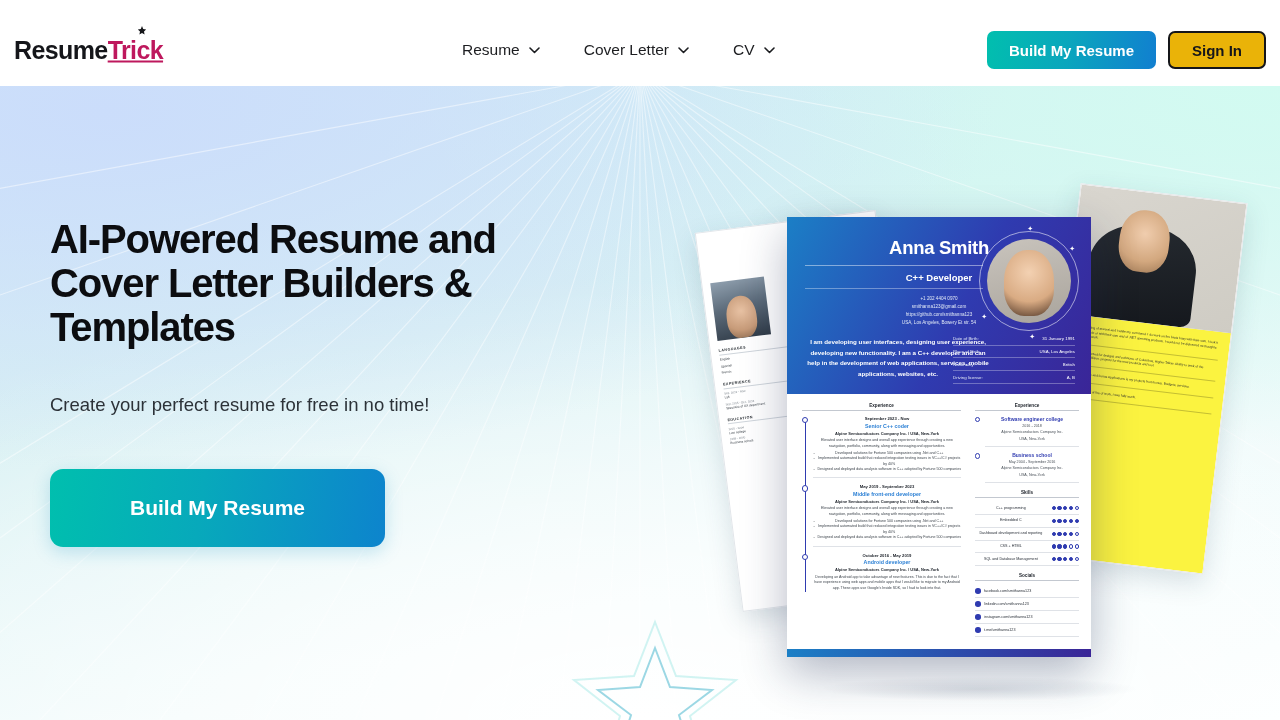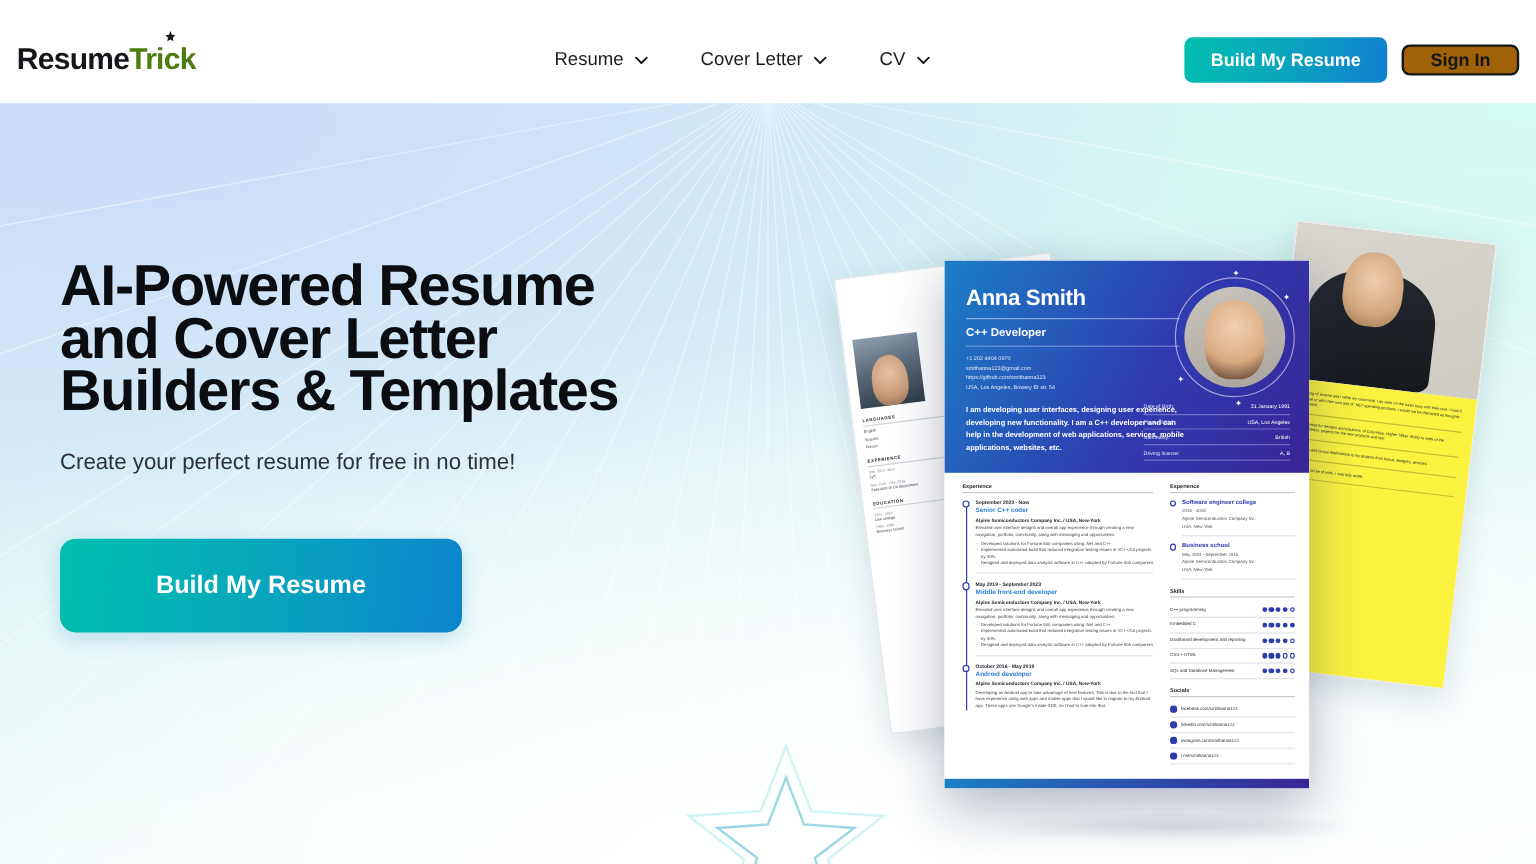--- a/index.html
+++ b/index.html
@@ -22,21 +22,21 @@
     display: flex; align-items: center;
     z-index: 60;
   }
   .logo {
     position: absolute; left: 14px; top: 50%;
     transform: translateY(-50%);
     font-size: 25px; font-weight: 700; letter-spacing: -0.6px;
     white-space: nowrap; display: flex; align-items: baseline;
   }
   .logo-a { color: #15161a; }
-  .logo-b { color: #4d7c0f; position: relative; }
+  .logo-b { color: #be185d; position: relative; text-decoration: underline; }
   .logo-star {
     position: absolute; left: 29px; top: -10px;
     width: 10px; height: 10px; color: #15161a;
   }
   .logo-star svg { display: block; width: 10px; height: 10px; }
 
   .nav { position: absolute; left: 440px; top: 0; height: 72px; display: flex; align-items: center; gap: 0; }
   .nav-item {
     display: flex; align-items: center; gap: 9px;
     padding: 0 22px; height: 72px;
@@ -48,22 +48,22 @@
 
   .hdr-actions { position: absolute; right: 14px; top: 50%; transform: translateY(-50%); display: flex; gap: 12px; align-items: center; }
   .btn-build-sm {
     height: 38px; padding: 0 22px; border-radius: 7px;
     background: linear-gradient(100deg, #01bfae 0%, #0aa6bd 48%, #117fd0 100%);
     color: #fff; font-size: 15px; font-weight: 700;
     display: flex; align-items: center; justify-content: center;
     border: none; cursor: pointer; white-space: nowrap;
   }
   .btn-signin {
-    height: 26px; padding: 0 22px; border-radius: 7px;
-    background: #a16207; border: 2px solid #15161a;
+    height: 38px; padding: 0 22px; border-radius: 7px;
+    background: #eab308; border: 2px solid #15161a;
     color: #15161a; font-size: 15px; font-weight: 700;
     display: flex; align-items: center; justify-content: center;
     cursor: pointer; white-space: nowrap;
   }
 
   
   .hero {
     position: absolute; top: 72px; left: 0;
     width: 1280px; height: 648px;
     overflow: hidden;
@@ -76,26 +76,26 @@
       radial-gradient(110% 90% at 100% 2%, #d2fbf1 0%, rgba(210,251,241,0) 62%),
       radial-gradient(130% 110% at 50% 100%, #ffffff 0%, rgba(255,255,255,0) 62%),
       linear-gradient(165deg, #cfe6f7 0%, #d9f1f3 38%, #f0fbfb 70%, #fcffff 100%);
   }
   .rays { position: absolute; top: 0; left: 0; width: 1280px; height: 648px; opacity: .55; }
   .star-deco { position: absolute; left: 560px; bottom: -34px; width: 190px; height: 150px; opacity: .75; }
 
   
   .hero-copy { position: absolute; left: 50px; top: 145px; width: 560px; z-index: 10; }
   .headline {
-    font-size: 48px; line-height: 44px; font-weight: 700;
+    font-size: 40px; line-height: 44px; font-weight: 700;
     color: #0c0d10; letter-spacing: -1.1px;
     max-width: 500px;
   }
   .subhead {
-    margin-top: 24px;
+    margin-top: 44px;
     font-size: 18.5px; line-height: 24px; color: #2c3238; font-weight: 400;
   }
   .btn-build-lg {
     margin-top: 52px;
     width: 335px; height: 78px; border-radius: 13px;
     background: linear-gradient(97deg, #00bfae 0%, #07a9bb 45%, #0d84cd 100%);
     color: #fff; font-size: 21px; font-weight: 700;
     display: flex; align-items: center; justify-content: center;
     border: none; cursor: pointer;
     box-shadow: 0 5px 18px rgba(10,140,190,.22);
@@ -153,20 +153,21 @@
     width: 50px; height: 62px; border-radius: 46% 46% 42% 42%;
     background: radial-gradient(circle at 50% 38%, #f0cdae 0%, #d3a87f 60%, #9b7653 100%);
   }
   .sr-body { background: #fbf340; padding: 9px 10px; height: calc(100% - 130px); }
   .sr-p { font-size: 3.2px; line-height: 4.6px; color: #20242a; margin-bottom: 6px; padding-bottom: 5px; border-bottom: .5px solid rgba(0,0,0,.22); }
 
   
   .sheet-center {
     left: 87px; top: 85px; width: 304px; height: 440px;
     box-shadow: 0 16px 42px rgba(30,40,80,.33);
+    text-align: center;
   }
   .sc-top {
     height: 177px; position: relative; padding: 20px 18px 0 18px;
     background: linear-gradient(118deg, #1b7fc6 0%, #2f3bb0 56%, #3a2597 100%);
   }
   .sc-name { font-size: 18.5px; font-weight: 700; color: #fff; letter-spacing: -.3px; }
   .sc-rule { height: 1px; background: rgba(255,255,255,.45); margin: 6px 0 6px; width: 178px; }
   .sc-role { font-size: 9.5px; font-weight: 700; color: #fff; }
   .sc-rule2 { height: 1px; background: rgba(255,255,255,.35); margin: 5px 0 6px; width: 178px; }
   .sc-contact { font-size: 4.6px; line-height: 8px; color: #e0e8f6; }

